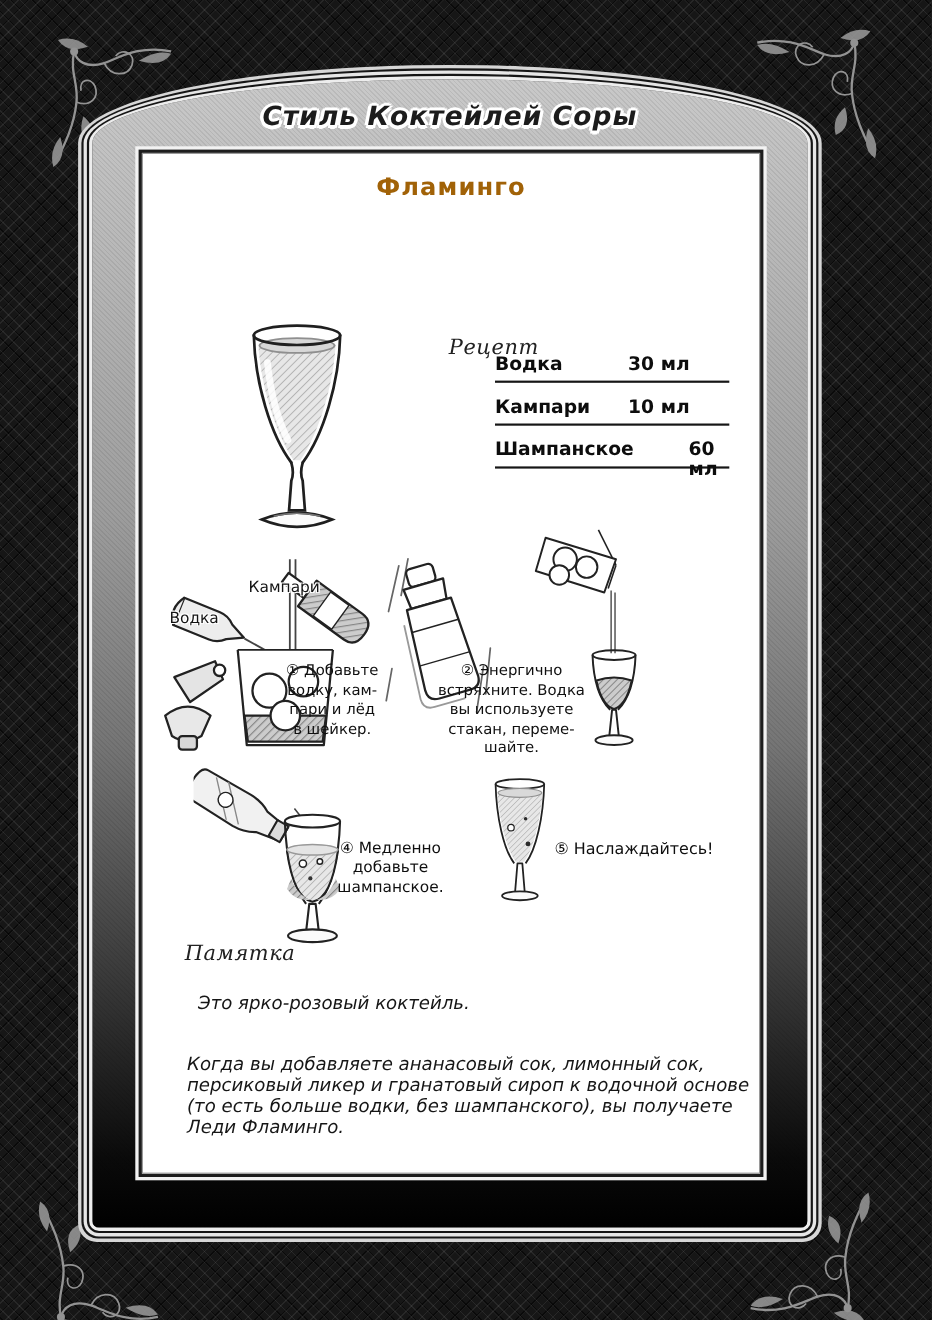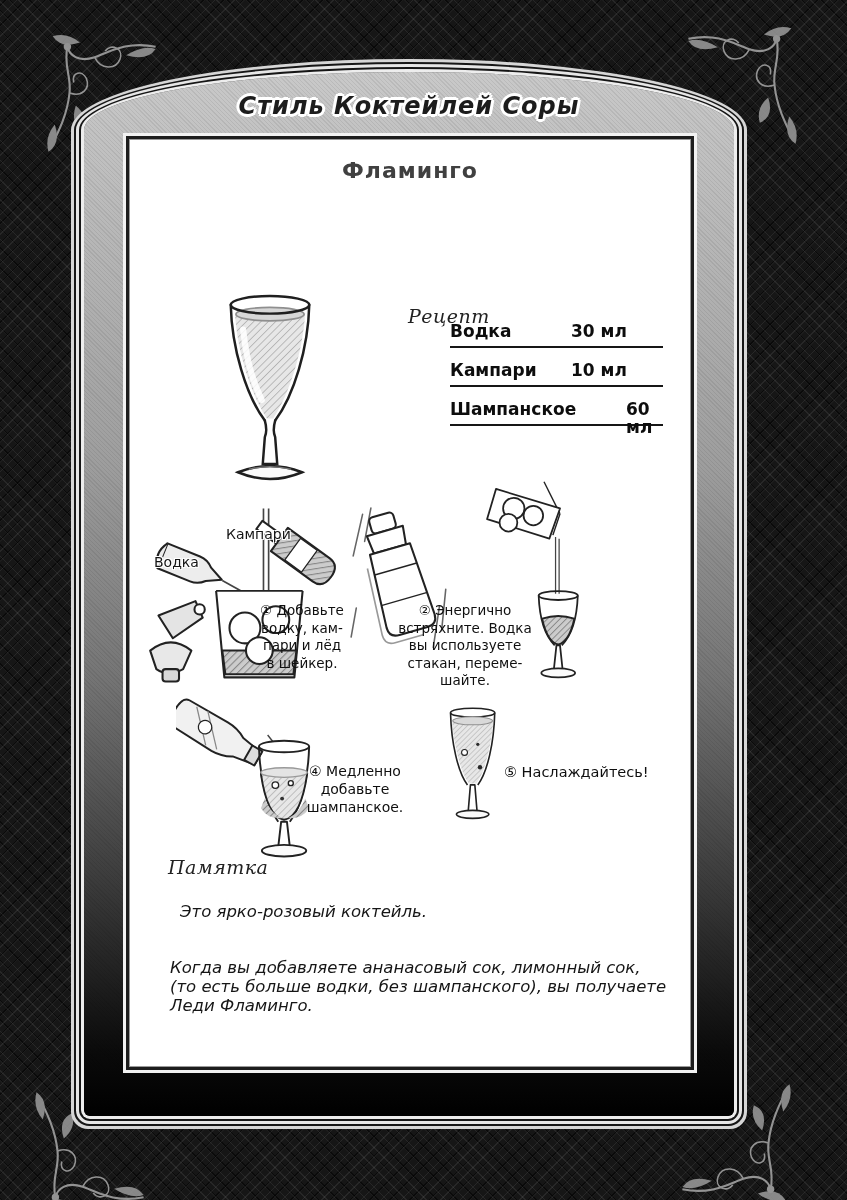--- a/index.html
+++ b/index.html
@@ -36,21 +36,21 @@
   .series-title{
     position:absolute;left:0;top:20px;width:100%;text-align:center;
     font-size:24px;font-weight:bold;font-style:italic;letter-spacing:1px;color:#1c1c1c;
     text-shadow:-2px -2px 0 #fff,2px -2px 0 #fff,-2px 2px 0 #fff,2px 2px 0 #fff,0 -3px 0 #fff,0 3px 0 #fff,-3px 0 0 #fff,3px 0 0 #fff;
   }
   .panel-gap{position:absolute;left:39px;top:61px;padding:3px;background:#f2f2f2;}
   .panel-dark{padding:3px;background:#1d1d1d;}
   .panel{position:relative;width:562px;height:928px;background:#fff;border:1px solid #9a9a9a;}
 
   .cocktail-title{position:absolute;left:0;top:18px;width:100%;text-align:center;
-    font-size:22px;font-weight:bold;letter-spacing:1px;color:#404040;}
+    font-size:22px;font-weight:bold;letter-spacing:1px;color:#a16207;}
 
   .serif-head{position:absolute;font-family:"DejaVu Serif",serif;font-style:italic;
     font-size:19px;letter-spacing:.5px;color:#222;}
   .recipe-head{left:278px;top:138px;margin-top:27px;}
   .memo-head{left:38px;top:716px;}
 
   .ing-row{position:absolute;left:320px;width:213px;height:26px;
     border-bottom:2px solid #161616;font-size:17px;font-weight:bold;color:#0d0d0d;line-height:18px;}
   .ing-row .amt{position:absolute;left:121px;top:0;}
   .ing-row.r0{top:182px;} .ing-row.r1{top:221px;} .ing-row.r2{top:260px;}
@@ -268,20 +268,21 @@
         <div>шампанское.</div>
       </div>
       <div class="steptext" style="left:374px;top:624px;width:170px;font-size:14.5px;text-align:left">
         <div>⑤ Наслаждайтесь!</div>
       </div>
 
       <div class="serif-head memo-head">Памятка</div>
       <div class="memo-note">Это ярко-розовый коктейль.</div>
       <div class="memo-para">
         <div>Когда вы добавляете ананасовый сок, лимонный сок,</div>
+        <div>персиковый ликер и гранатовый сироп к водочной основе</div>
         <div>(то есть больше водки, без шампанского), вы получаете</div>
         <div>Леди Фламинго.</div>
       </div>
 
     </div>
     </div>
     </div>
   </div>
 </div>
 

